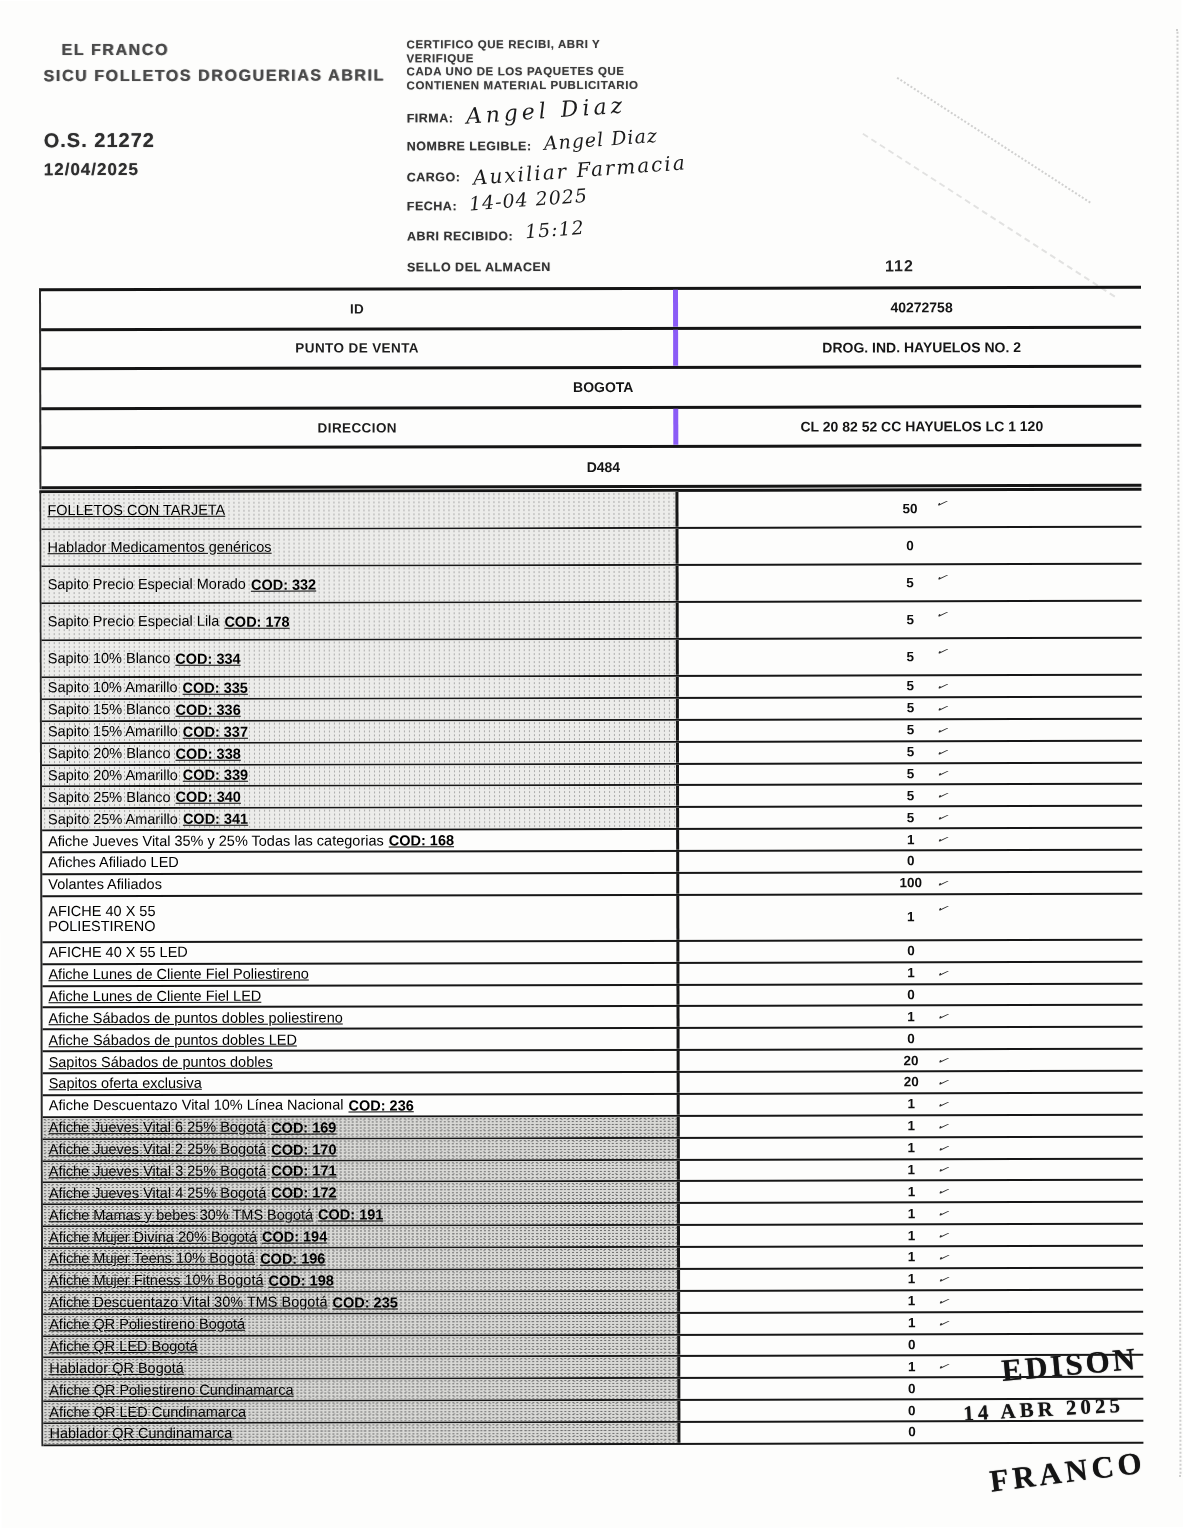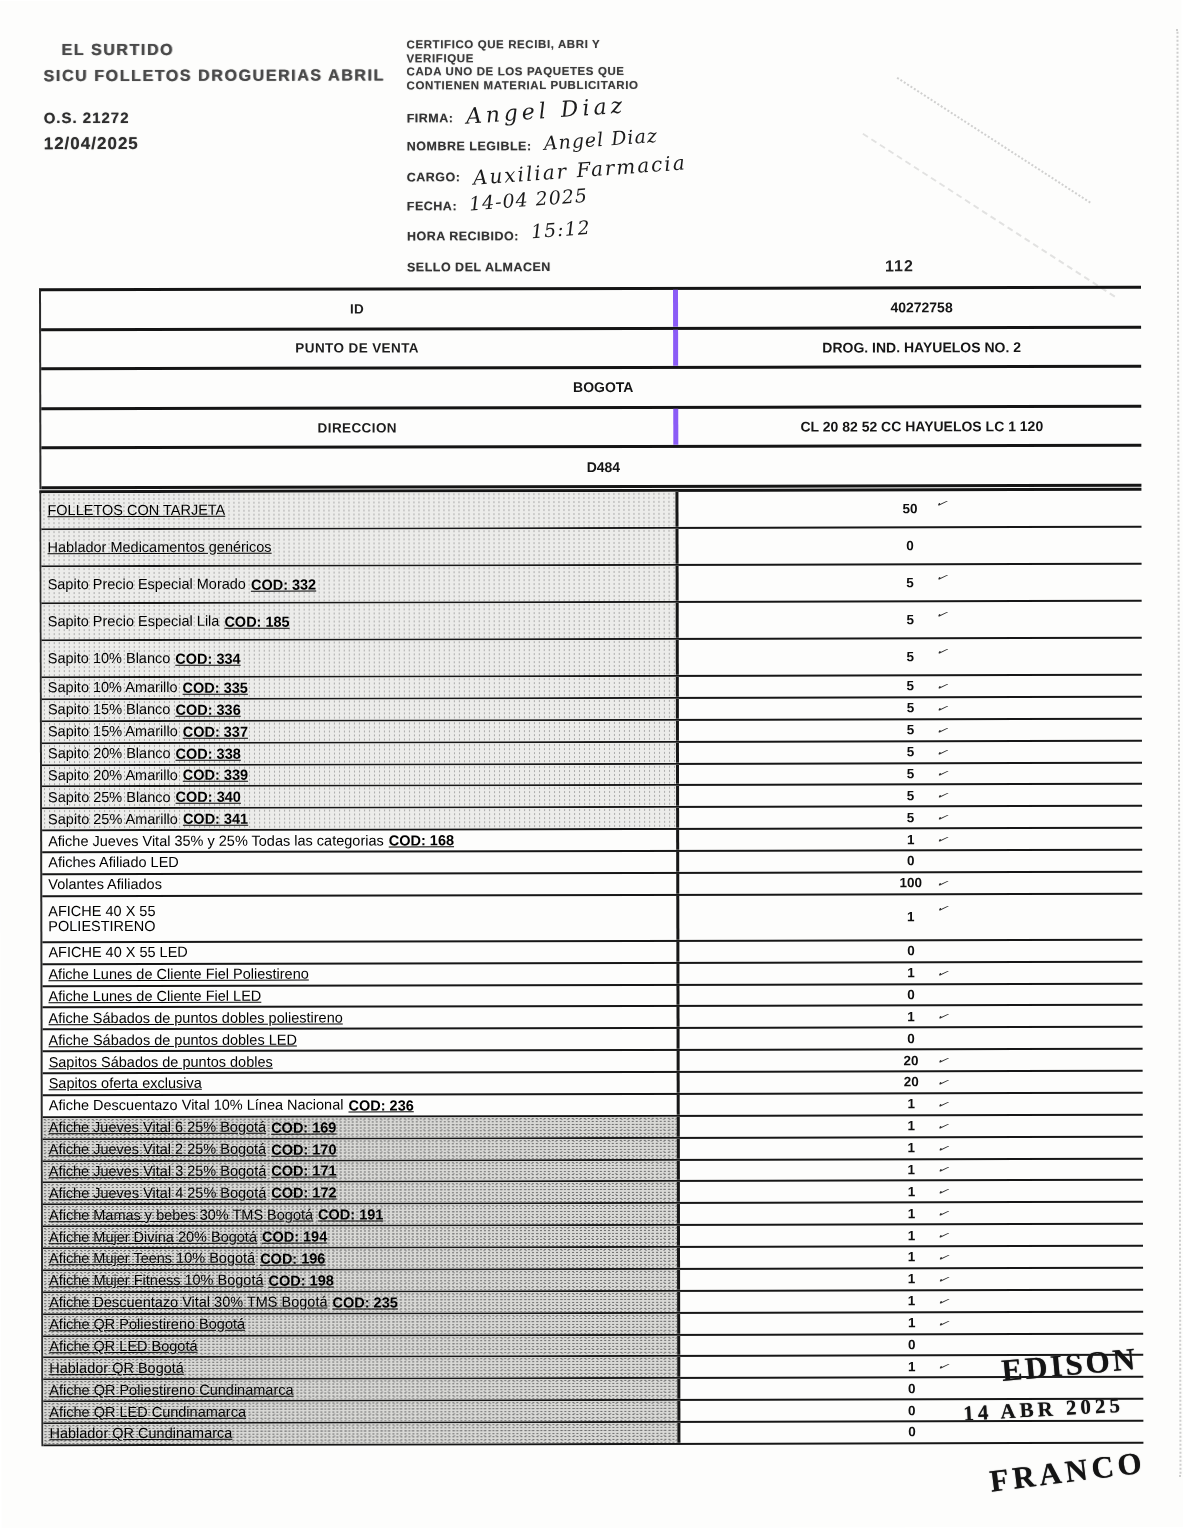--- a/index.html
+++ b/index.html
@@ -4,21 +4,21 @@
 <style>
   html,body{margin:0;padding:0;background:#ffffff;}
   body{width:1183px;height:1528px;overflow:hidden;font-family:"Liberation Sans",sans-serif;color:#111;}
   .sheet{position:relative;width:1183px;height:1528px;background:#fdfdfc;transform:rotate(-0.12deg);}
 
   
   .hdr-left{position:absolute;left:45px;top:40px;}
   .deg{font-weight:700;color:#4a4a4a;letter-spacing:1.6px;text-shadow:0 0 1px #8a8a8a, 1px 0 0 #bdbdbd;}
   .t1{font-size:16px;margin-left:18px;}
   .t2{font-size:16px;margin-top:8px;}
-  .os{font-weight:700;font-size:15px;margin-top:24px;color:#2e2e2e;letter-spacing:1px;text-shadow:0 0 1px #777;}
+  .os{font-weight:700;font-size:20px;margin-top:44px;color:#2e2e2e;letter-spacing:1px;text-shadow:0 0 1px #777;}
   .osdate{font-weight:700;font-size:17px;margin-top:8px;color:#2e2e2e;letter-spacing:1px;text-shadow:0 0 1px #777;}
 
   .hdr-mid{position:absolute;left:408px;top:38px;width:330px;}
   .cert{font-size:11.5px;font-weight:700;line-height:13.5px;color:#3c3c3c;letter-spacing:0.6px;text-shadow:0 0 1px #999;}
   .fields{margin-top:10px;}
   .fld{height:30px;position:relative;white-space:nowrap;}
   .flabel{font-weight:700;font-size:12.5px;color:#333;letter-spacing:0.5px;text-shadow:0 0 1px #999;}
   .hand{font-family:"DejaVu Serif",serif;font-style:italic;color:#1b1b1b;}
   .fval{display:inline-block;margin-left:12px;transform:rotate(-4deg);position:relative;top:-4px;font-size:19px;letter-spacing:1px;}
   .fld.f0 .fval{font-size:22px;letter-spacing:4px;}
@@ -59,21 +59,21 @@
   .stamp1{left:1000px;top:1348px;font-size:31px;letter-spacing:3px;transform:rotate(-5deg);}
   .stamp2{left:962px;top:1398px;font-size:21px;letter-spacing:4px;transform:rotate(-3deg);}
   .stamp3{left:988px;top:1455px;font-size:31px;letter-spacing:4px;transform:rotate(-7deg);}
 </style>
 </head>
 <body>
 
 <div class="sheet">
 
   <div class="hdr-left">
-    <div class="deg t1">EL SURTIDO</div>
+    <div class="deg t1">EL FRANCO</div>
     <div class="deg t2">SICU FOLLETOS DROGUERIAS ABRIL</div>
     <div class="os">O.S. 21272</div>
     <div class="osdate">12/04/2025</div>
   </div>
 
   <div class="hdr-mid">
     <div class="cert">
       <div>CERTIFICO QUE RECIBI, ABRI Y</div>
       <div>VERIFIQUE</div>
       <div>CADA UNO DE LOS PAQUETES QUE</div>
@@ -90,21 +90,21 @@
 
   <div class="fld f2">
     <span class="flabel">CARGO:</span><span class="hand fval">Auxiliar Farmacia</span>
   </div>
 
   <div class="fld f3">
     <span class="flabel">FECHA:</span><span class="hand fval">14-04 2025</span>
   </div>
 
   <div class="fld f4">
-    <span class="flabel">HORA RECIBIDO:</span><span class="hand fval">15:12</span>
+    <span class="flabel">ABRI RECIBIDO:</span><span class="hand fval">15:12</span>
   </div>
 </div>
     <div class="flabel sello">SELLO DEL ALMACEN</div>
   </div>
 
   <div class="page-num">112</div>
 
   <div class="faint-stamp">
       <div class="d1"></div>
       <div class="d2"></div>
@@ -164,21 +164,21 @@
     </div>
     <div class="iqty">
       <span class="qnum">5</span>
       <span class="chk hand">✓</span>
     </div>
   </div>
 
   <div class="irow t light">
     <div class="ilbl">
       <span class="iname">Sapito Precio Especial Lila</span>
-          <span class="cod">COD: 185</span>
+          <span class="cod">COD: 178</span>
     </div>
     <div class="iqty">
       <span class="qnum">5</span>
       <span class="chk hand">✓</span>
     </div>
   </div>
 
   <div class="irow t light">
     <div class="ilbl">
       <span class="iname">Sapito 10% Blanco</span>

